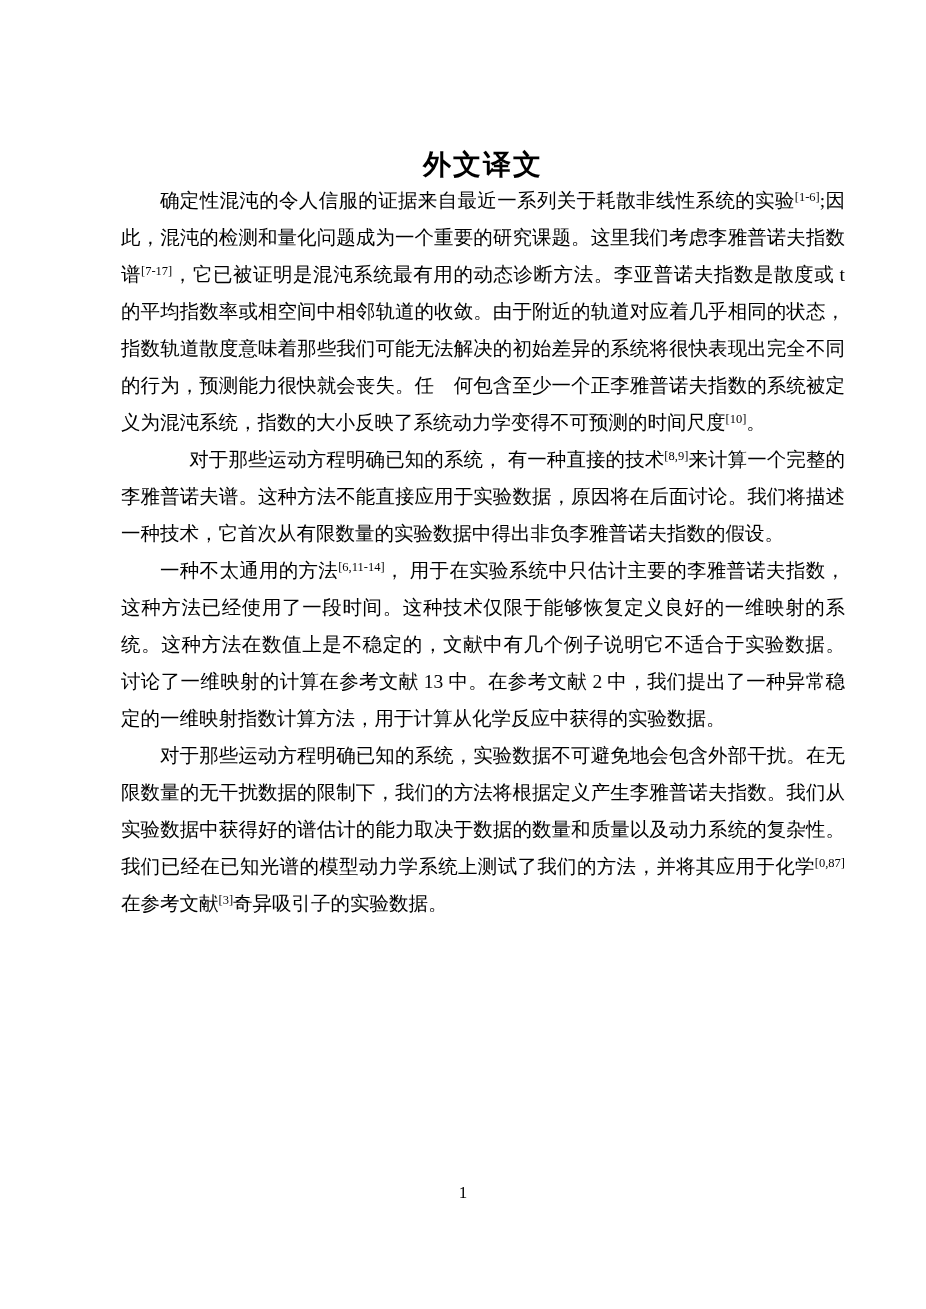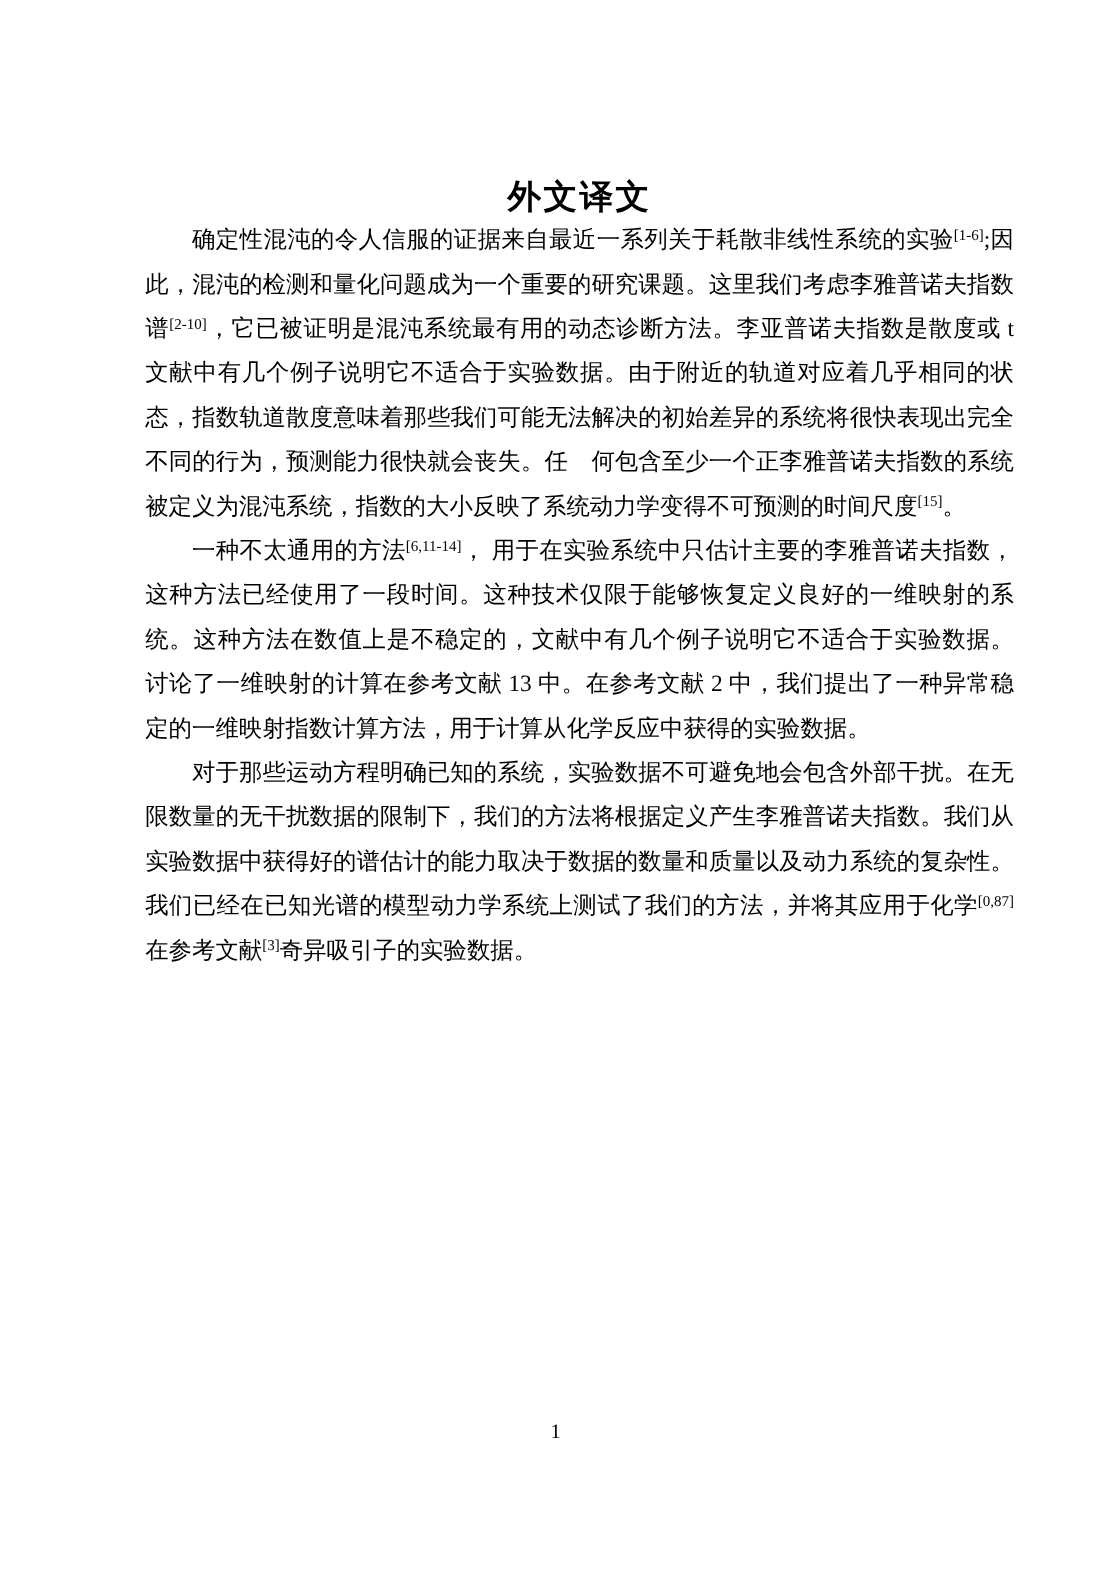--- a/index.html
+++ b/index.html
@@ -63,19 +63,20 @@
   }
 </style>
 </head>
 <body>
 
 <div class="page">
   <h1 class="doc-title">外文译文</h1>
 
 
   <div class="body-text">
-      <p class="body-para indent-2"><span>确定性混沌的令人信服的证据来自最近一系列关于耗散非线性系统的实验</span><sup>[1-6]</sup><span>;因此，混沌的检测和量化问题成为一个重要的研究课题。这里我们考虑李雅普诺夫指数谱</span><sup>[2-10]</sup><span>，它已被证明是混沌系统最有用的动态诊断方法。李亚普诺夫指数是散度或 t 文献中有几个例子说明它不适合于实验数据。由于附近的轨道对应着几乎相同的状态，指数轨道散度意味着那些我们可能无法解决的初始差异的系统将很快表现出完全不同的行为，预测能力很快就会丧失。任　何包含至少一个正李雅普诺夫指数的系统被定义为混沌系统，指数的大小反映了系统动力学变得不可预测的时间尺度</span><sup>[15]</sup><span>。</span></p>
+      <p class="body-para indent-2"><span>确定性混沌的令人信服的证据来自最近一系列关于耗散非线性系统的实验</span><sup>[1-6]</sup><span>;因此，混沌的检测和量化问题成为一个重要的研究课题。这里我们考虑李雅普诺夫指数谱</span><sup>[7-17]</sup><span>，它已被证明是混沌系统最有用的动态诊断方法。李亚普诺夫指数是散度或 t 的平均指数率或相空间中相邻轨道的收敛。由于附近的轨道对应着几乎相同的状态，指数轨道散度意味着那些我们可能无法解决的初始差异的系统将很快表现出完全不同的行为，预测能力很快就会丧失。任　何包含至少一个正李雅普诺夫指数的系统被定义为混沌系统，指数的大小反映了系统动力学变得不可预测的时间尺度</span><sup>[10]</sup><span>。</span></p>
+      <p class="body-para indent-35"><span>对于那些运动方程明确已知的系统， 有一种直接的技术</span><sup>[8,9]</sup><span>来计算一个完整的李雅普诺夫谱。这种方法不能直接应用于实验数据，原因将在后面讨论。我们将描述一种技术，它首次从有限数量的实验数据中得出非负李雅普诺夫指数的假设。</span></p>
       <p class="body-para indent-2"><span>一种不太通用的方法</span><sup>[6,11-14]</sup><span>， 用于在实验系统中只估计主要的李雅普诺夫指数，这种方法已经使用了一段时间。这种技术仅限于能够恢复定义良好的一维映射的系统。这种方法在数值上是不稳定的，文献中有几个例子说明它不适合于实验数据。 讨论了一维映射的计算在参考文献 13 中。在参考文献 2 中，我们提出了一种异常稳定的一维映射指数计算方法，用于计算从化学反应中获得的实验数据。</span></p>
       <p class="body-para indent-2"><span>对于那些运动方程明确已知的系统，实验数据不可避免地会包含外部干扰。在无限数量的无干扰数据的限制下，我们的方法将根据定义产生李雅普诺夫指数。我们从实验数据中获得好的谱估计的能力取决于数据的数量和质量以及动力系统的复杂性。我们已经在已知光谱的模型动力学系统上测试了我们的方法，并将其应用于化学</span><sup>[0,87]</sup><span>在参考文献</span><sup>[3]</sup><span>奇异吸引子的实验数据。</span></p>
     </div>
 
   <div class="page-number">1</div>
 </div>
 
 </body></html>

